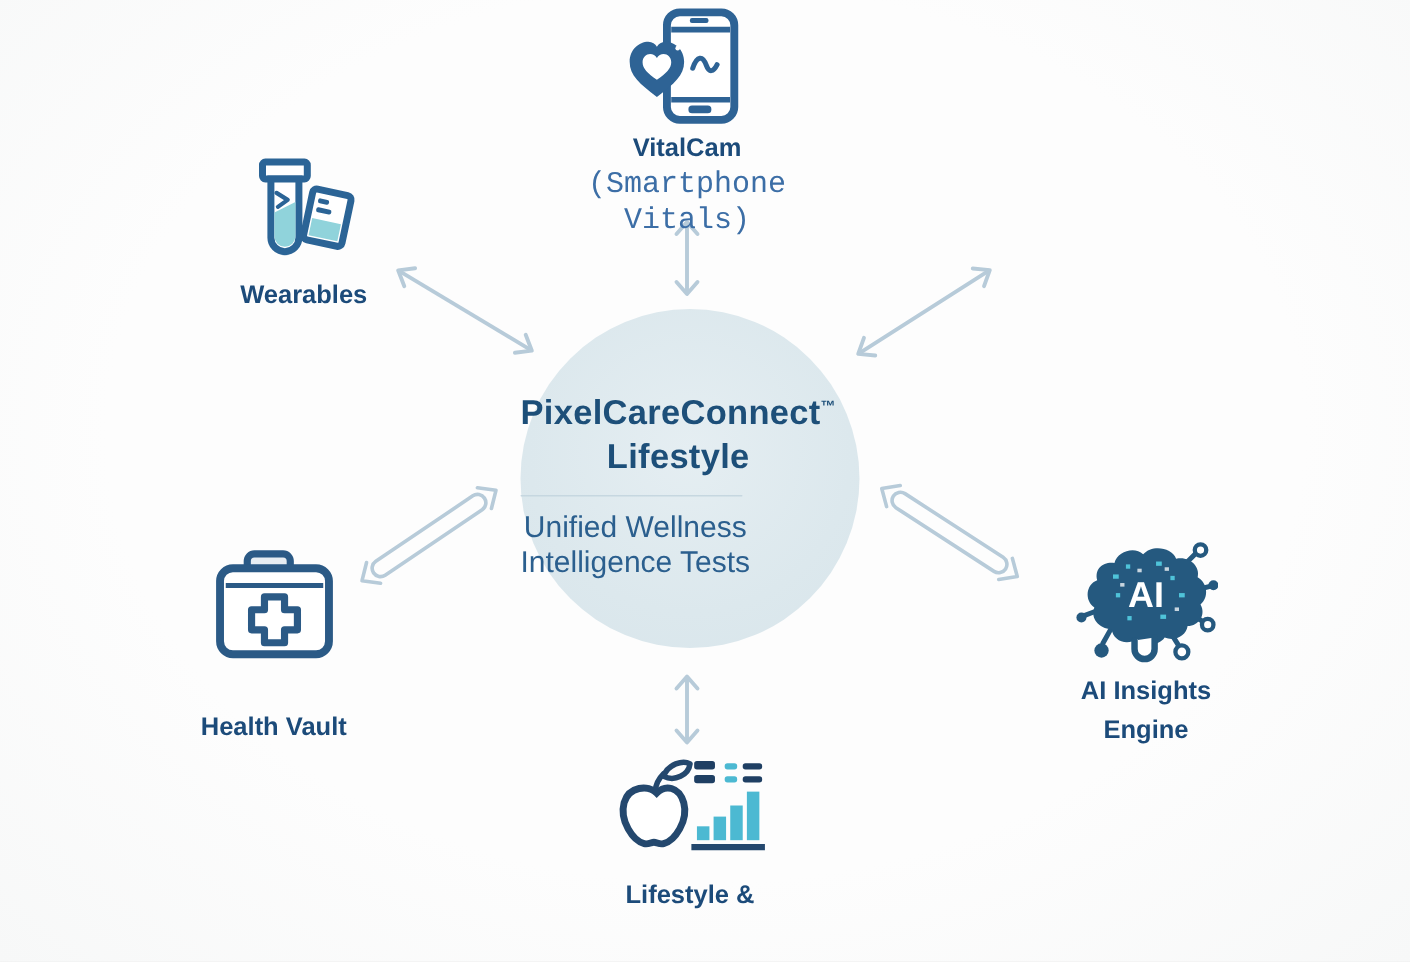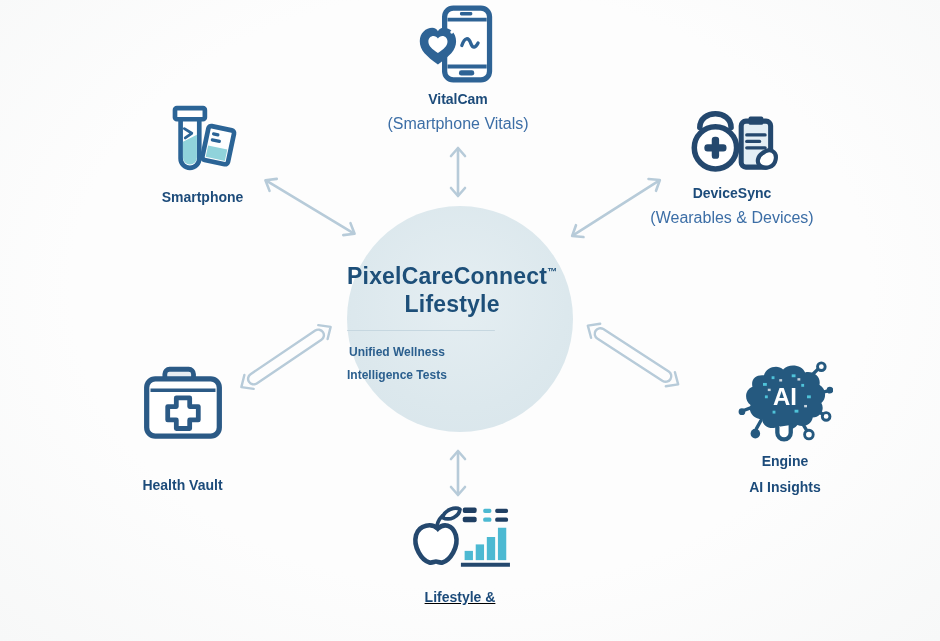--- a/index.html
+++ b/index.html
@@ -12,26 +12,26 @@
   
   .hub{
     position:absolute;left:347px;top:206px;width:226px;height:226px;border-radius:50%;
     background:radial-gradient(circle at 50% 42%, #e5eef2 0%, #dce8ed 62%, #d8e5eb 100%);
     display:flex;flex-direction:column;align-items:flex-start;justify-content:center;
     text-align:center;padding-top:6px;box-sizing:border-box;
   }
   .hub-title{font-size:23px;font-weight:bold;color:#1d4f79;line-height:29px;letter-spacing:.2px;}
   .hub-title sup{font-size:10px;font-weight:bold;vertical-align:super;}
   .hub-divider{width:148px;height:1px;background:#c6d7e0;margin:11px 0 10px 0;border-radius:1px;}
-  .hub-sub{font-size:12px;font-weight:700;color:#2b5f8e;line-height:23px;}
+  .hub-sub{font-size:20px;font-weight:400;color:#2b5f8e;line-height:23px;}
   
   .node{position:absolute;text-align:center;}
   .node .icon{display:block;margin:0 auto;}
-  .label{font-size:14px;font-weight:bold;color:#1c4b7a;line-height:26px;}
-  .sublabel{font-size:16px;font-weight:500;color:#3c6ea6;line-height:24px;}
+  .label{font-size:17px;font-weight:bold;color:#1c4b7a;line-height:26px;}
+  .sublabel{font-size:20px;font-weight:500;color:#3c6ea6;line-height:24px;font-family:Liberation Mono, monospace;}
   .arrow{position:absolute;}
   .arrow svg{display:block;}
 </style>
 </head>
 <body>
 
 <div class="stage">
 
   <div class="hub">
     <div class="hub-title">
@@ -127,53 +127,35 @@
         <rect x="47" y="25" width="28" height="37" rx="3" fill="#fff" stroke="#2b6496" stroke-width="5"></rect>
         <rect x="50.5" y="46" width="21" height="12.5" fill="#90d3db"></rect>
         <rect x="52" y="31" width="8" height="3.5" rx="1.5" fill="#2b6496"></rect>
         <rect x="52" y="37.5" width="11" height="3.5" rx="1.5" fill="#2b6496"></rect>
       </g>
       <rect x="15" y="4" width="32" height="12" rx="2" fill="#fff" stroke="#2b6496" stroke-width="5"></rect>
       <path d="M21,16 V58 a10,10 0 0 0 20,0 V16 Z" fill="#fff" stroke="#2b6496" stroke-width="5"></path>
       <path d="M23.5,40 L38.5,32.5 V57 a7.5,7.5 0 0 1 -15,0 Z" fill="#90d3db"></path>
       <path d="M25,26 L33,31 L26,36" stroke="#2b6496" stroke-width="3" fill="none" stroke-linecap="round" stroke-linejoin="round"></path>
     </svg>
-    <div class="label">Smartphone</div>
-  </div>
-
-  <div class="node" style="left:622px;top:100px;width:220px;">
-    <svg class="icon" width="92" height="80" viewBox="0 0 100 85">
-      <path d="M15,29 C15,9 49,9 49,29" stroke="#24486e" stroke-width="6" fill="none" stroke-linecap="round"></path>
-      <circle cx="32" cy="51" r="23" fill="#fff" stroke="#24486e" stroke-width="6"></circle>
-      <rect x="28" y="39" width="8" height="24" rx="3.5" fill="#24486e"></rect>
-      <rect x="20" y="47" width="24" height="8" rx="3.5" fill="#24486e"></rect>
-      <rect x="60" y="22" width="32" height="50" rx="5" fill="#e3eef5" stroke="#24486e" stroke-width="5.5"></rect>
-      <rect x="68" y="17" width="16" height="9" rx="2" fill="#24486e"></rect>
-      <g stroke="#24486e" stroke-width="3.5" stroke-linecap="round">
-        <line x1="66" y1="37" x2="86" y2="37"></line>
-        <line x1="66" y1="44" x2="80" y2="44"></line>
-        <line x1="66" y1="51" x2="86" y2="51"></line>
-      </g>
-      <path d="M83,57 C91,50 99,55 97.5,63.5 C96,72.5 86,75 80,70 C76.8,67 77.5,60.5 83,57 Z" fill="#fff" stroke="#24486e" stroke-width="4.5"></path>
-    </svg>
-    <div class="label">DeviceSync</div>
-    <div class="sublabel">(Wearables &amp; Devices)</div>
-  </div>
+    <div class="label">Wearables</div>
+  </div>
+
 
   <div class="node" style="left:85px;top:366px;width:195px;">
     <svg class="icon" width="86" height="82" viewBox="0 0 90 85">
       <rect x="26" y="3" width="30" height="16" rx="5" fill="#e7edf2" stroke="#2b5a86" stroke-width="5"></rect>
       <rect x="7" y="13" width="76" height="60" rx="9" fill="#fff" stroke="#2b5a86" stroke-width="5.5"></rect>
       <line x1="11" y1="25" x2="79" y2="25" stroke="#2b5a86" stroke-width="3.5"></line>
       <path d="M38,33 h14 v9 h9 v14 h-9 v9 h-14 v-9 h-9 v-14 h9 Z" fill="#fff" stroke="#2b5a86" stroke-width="5" stroke-linejoin="round"></path>
     </svg>
     <div class="label" style="margin-top:24px;text-align:center;">Health Vault</div>
   </div>
 
-  <div class="node" style="left:685px;top:360px;width:200px;">
+  <div class="node" style="left:664px;top:360px;width:200px;">
     <svg class="icon" width="96" height="88" viewBox="0 0 100 92">
       <g stroke="#25597f" stroke-width="3.5" fill="none" stroke-linecap="round">
         <path d="M78,16 L85,9"></path>
         <path d="M88,34 L96,32"></path>
         <path d="M82,52 L90,57"></path>
         <path d="M14,50 L6,53"></path>
         <path d="M25,63 L20,72"></path>
         <path d="M68,66 L73,74"></path>
       </g>
       <circle cx="88" cy="7" r="4" fill="#fff" stroke="#25597f" stroke-width="3"></circle>
@@ -195,25 +177,25 @@
           <rect x="37" y="53" width="3" height="3"></rect>
       </g>
       <g fill="rgba(255,255,255,0.75)">
         <rect x="32" y="30" width="3" height="2.5"></rect>
           <rect x="63" y="19" width="3" height="2.5"></rect>
         <rect x="70" y="47" width="3" height="2.5"></rect>
           <rect x="44" y="20" width="3" height="2.5"></rect>
       </g>
       <text x="50" y="47" text-anchor="middle" font-family="Liberation Sans, sans-serif" font-size="25" font-weight="bold" fill="#ffffff">AI</text>
     </svg>
+    <div class="label">AI Insights</div>
     <div class="label">Engine</div>
-    <div class="label">AI Insights</div>
-  </div>
-
-  <div class="node" style="left:350px;top:500px;width:220px;text-decoration:underline;">
+  </div>
+
+  <div class="node" style="left:350px;top:500px;width:220px;">
     <svg class="icon" width="112" height="74" viewBox="0 0 118 80">
       <path d="M35,31 C29,25 15,26 11.5,38 C8,51 18,65.5 26,67.5 C29,68.3 31,66.5 33,66.5 C35,66.5 37,68.3 40,67.5 C48,65.5 58,51 54.5,38 C51,26 41,25 35,31 Z" fill="#fff" stroke="#24486e" stroke-width="5"></path>
       <path d="M34,30 C34,25 36,21 40,17" stroke="#24486e" stroke-width="4" fill="none" stroke-linecap="round"></path>
       <path d="M40,19 C43,10 54,7 59,10 C58,18 48,23 40,19 Z" fill="none" stroke="#24486e" stroke-width="4" stroke-linejoin="round"></path>
       <rect x="62" y="8" width="15" height="6" rx="2" fill="#1f3f63"></rect>
       <rect x="62" y="18" width="15" height="6" rx="2" fill="#1f3f63"></rect>
       <rect x="84" y="9.5" width="9" height="4.5" rx="2" fill="#4cb9d2"></rect>
       <rect x="97" y="9.5" width="14" height="4.5" rx="2" fill="#1f3f63"></rect>
       <rect x="84" y="19" width="9" height="4.5" rx="2" fill="#4cb9d2"></rect>
       <rect x="97" y="19" width="14" height="4.5" rx="2" fill="#1f3f63"></rect>

